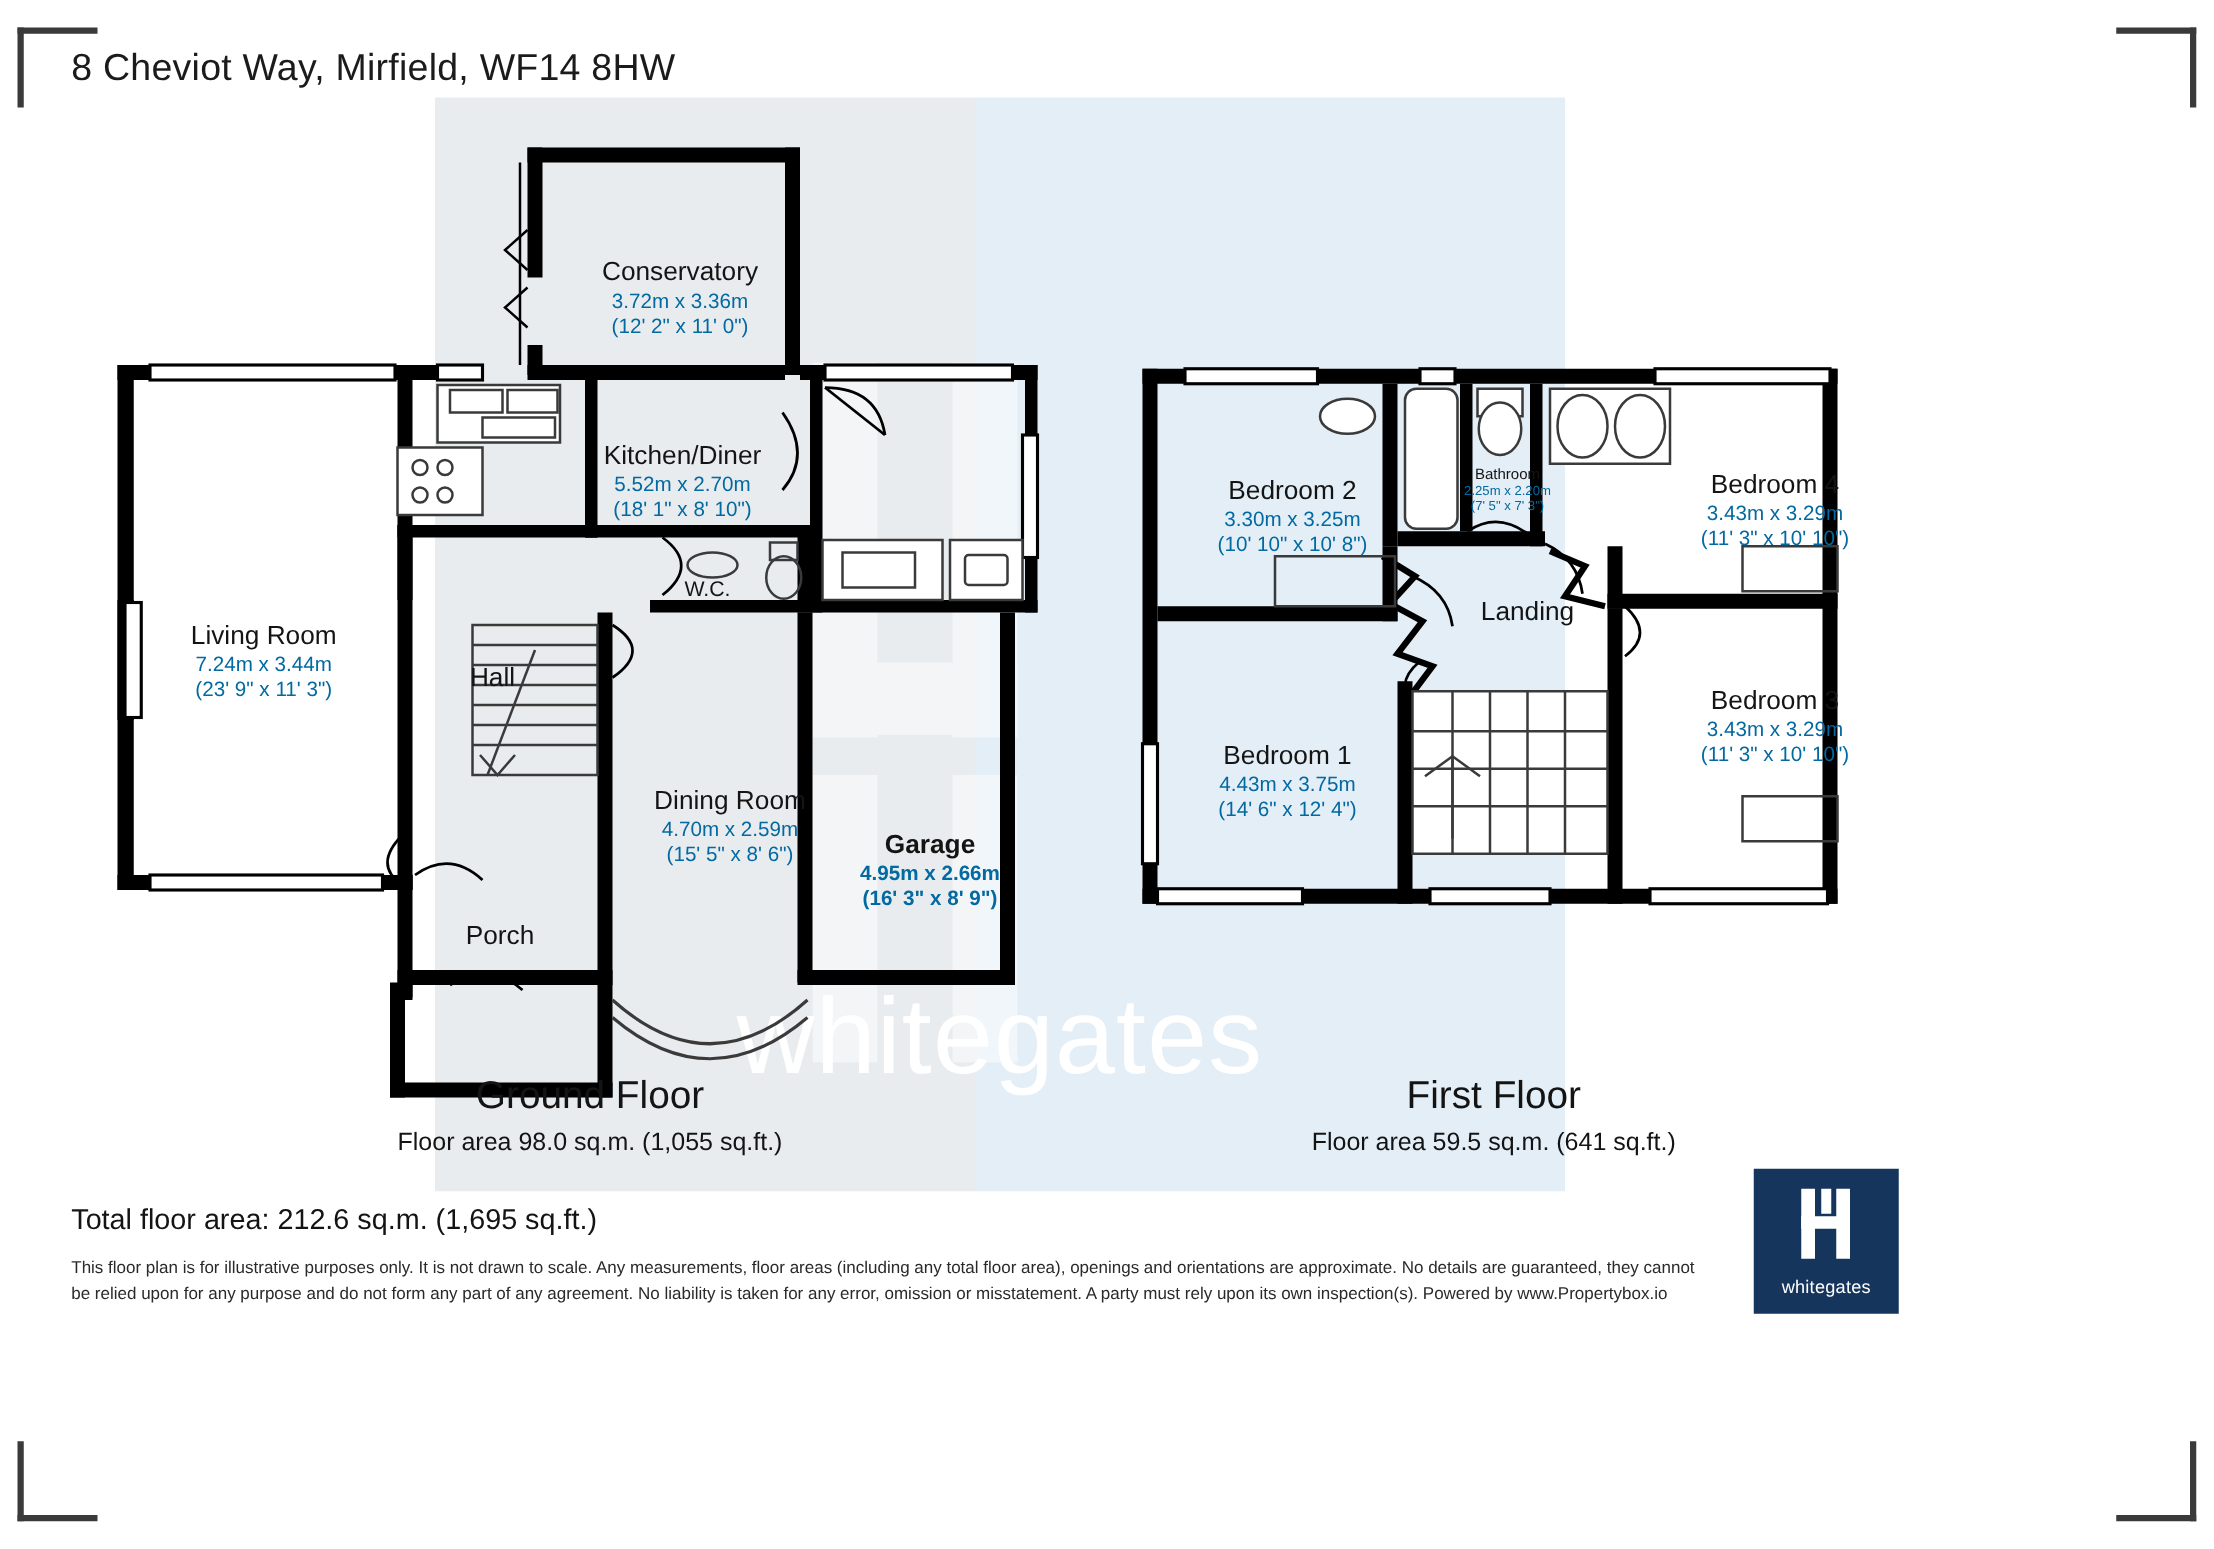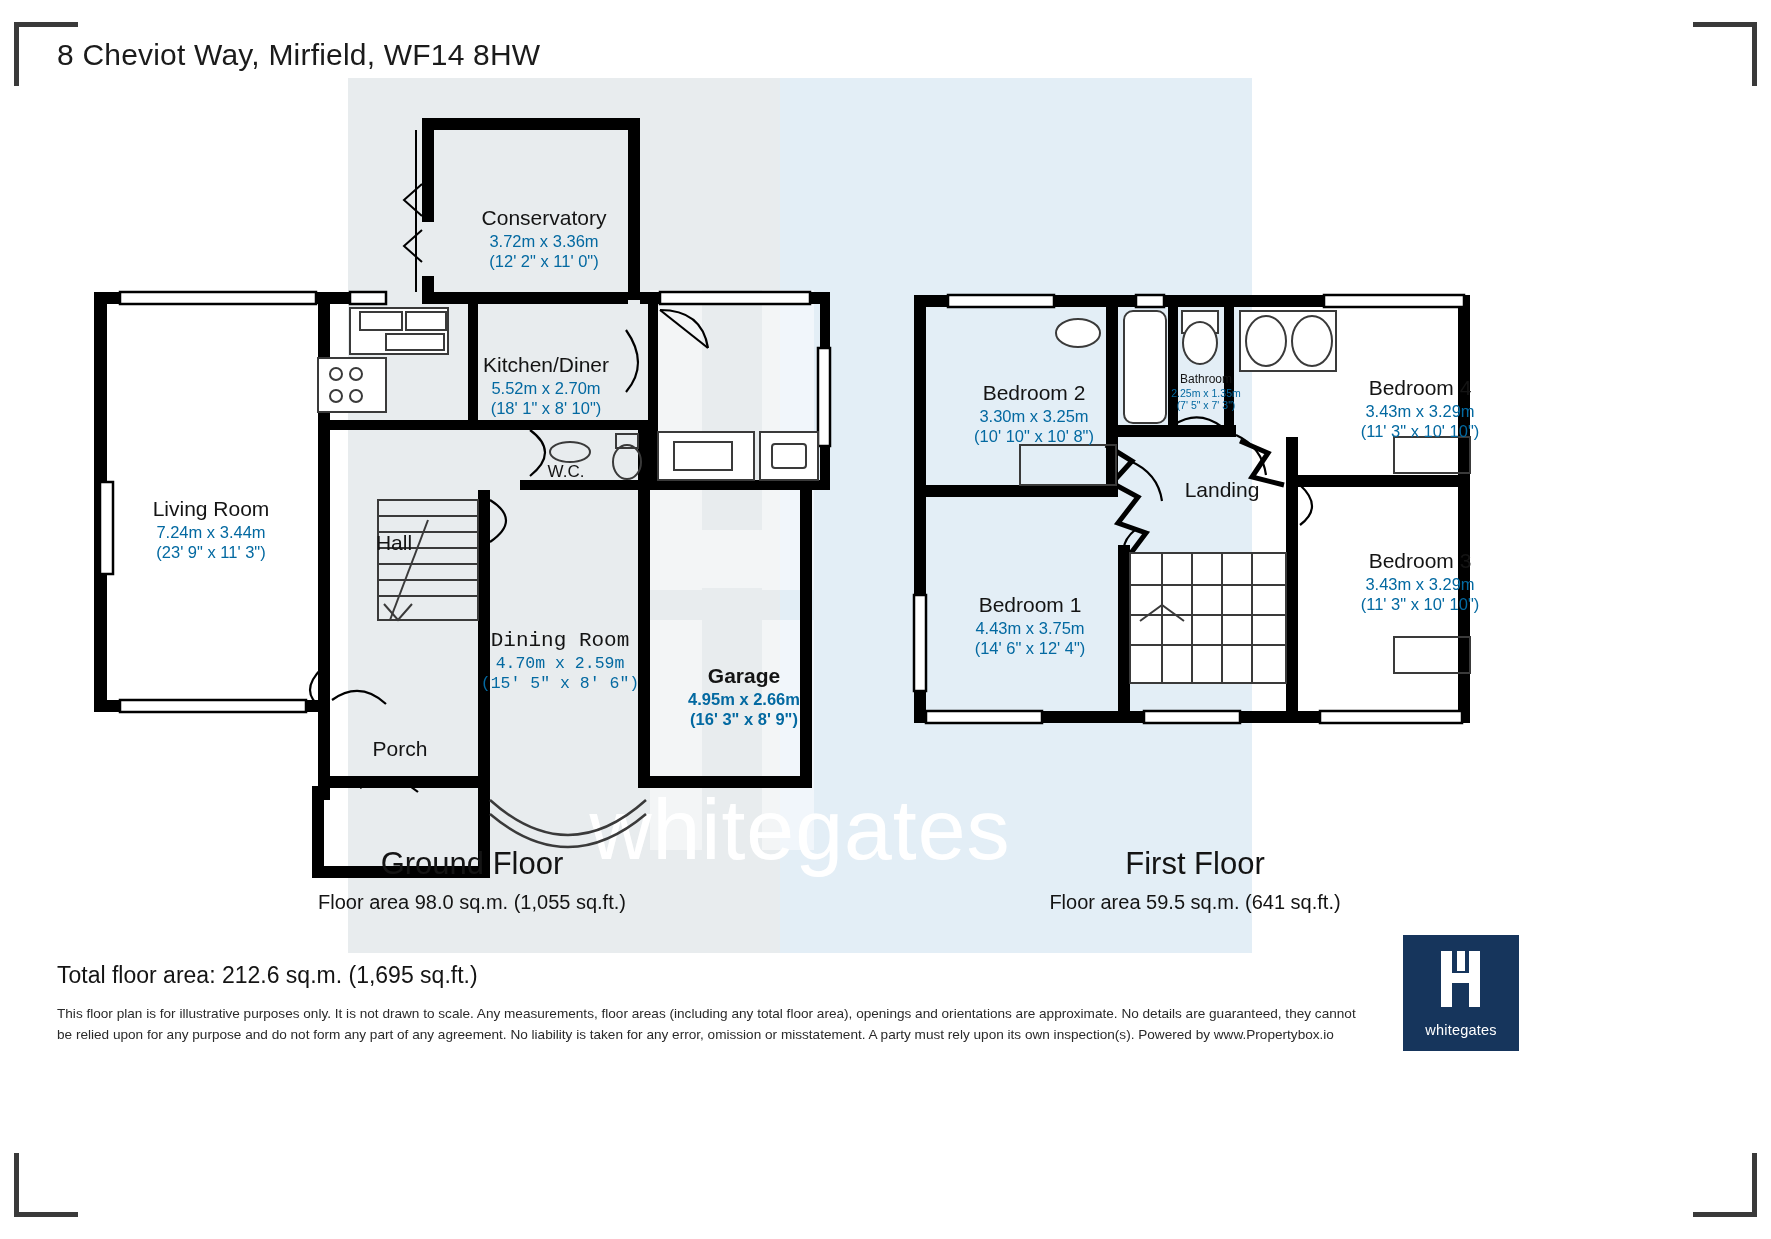--- a/index.html
+++ b/index.html
@@ -45,21 +45,21 @@
 
   
   .rlabel { position:absolute; text-align:center; line-height:1.22; white-space:nowrap; }
   .rlabel .nm { font-size:21px; color:#141414; }
   .rlabel .dm { font-size:16.5px; color:#0369a1; }
   .rlabel.sm .nm { font-size:12px; }
   .rlabel.sm .dm { font-size:10.5px; }
   .rlabel.plain .nm { font-size:21px; }
 
   .floor-cap { position:absolute; text-align:center; white-space:nowrap; }
-  .floor-cap .t { font-size:31px; color:#141414; }
+  .floor-cap .t { font-size:31px; color:#141414;margin-top:12px; }
   .floor-cap .a { font-size:20px; color:#141414; margin-top:9px; }
 
   #total-area {
     position:absolute; left:57px; top:962px;
     font-size:23px; color:#141414; white-space:nowrap;
   }
   #disclaimer {
     position:absolute; left:57px; top:1003px; width:1302px;
     font-size:13.6px; line-height:1.55; color:#2a2a2a; text-align:left;
   }
@@ -243,21 +243,21 @@
   <div class="rlabel" style="left:96px; top:496px; width:230px;">
     <div class="nm">Living Room</div>
     <div class="dm">7.24m x 3.44m</div>
     <div class="dm">(23' 9" x 11' 3")</div>
   </div>
 
   <div class="rlabel plain" style="left:340px; top:530px; width:108px;">
     <div class="nm">Hall</div>
   </div>
 
-  <div class="rlabel" style="left:440px; top:628px; width:240px;font-family:Liberation Mono, monospace;">
+  <div class="rlabel" style="left:464px; top:628px; width:240px;">
     <div class="nm">Dining Room</div>
     <div class="dm">4.70m x 2.59m</div>
     <div class="dm">(15' 5" x 8' 6")</div>
   </div>
 
   <div class="rlabel" style="left:636px; top:663px; width:216px;font-weight:bold;">
     <div class="nm">Garage</div>
     <div class="dm">4.95m x 2.66m</div>
     <div class="dm">(16' 3" x 8' 9")</div>
   </div>
@@ -344,21 +344,21 @@
   </svg>
 
   <div class="rlabel" style="left:930px; top:380px; width:208px;">
     <div class="nm">Bedroom 2</div>
     <div class="dm">3.30m x 3.25m</div>
     <div class="dm">(10' 10" x 10' 8")</div>
   </div>
 
   <div class="rlabel sm" style="left:1148px; top:372px; width:116px;">
     <div class="nm">Bathroom</div>
-    <div class="dm">2.25m x 1.35m</div>
+    <div class="dm">2.25m x 2.20m</div>
     <div class="dm">(7' 5" x 7' 3")</div>
   </div>
 
   <div class="rlabel" style="left:1312px; top:375px; width:216px;">
     <div class="nm">Bedroom 4</div>
     <div class="dm">3.43m x 3.29m</div>
     <div class="dm">(11' 3" x 10' 10")</div>
   </div>
 
   <div class="rlabel plain" style="left:1152px; top:477px; width:140px;">

